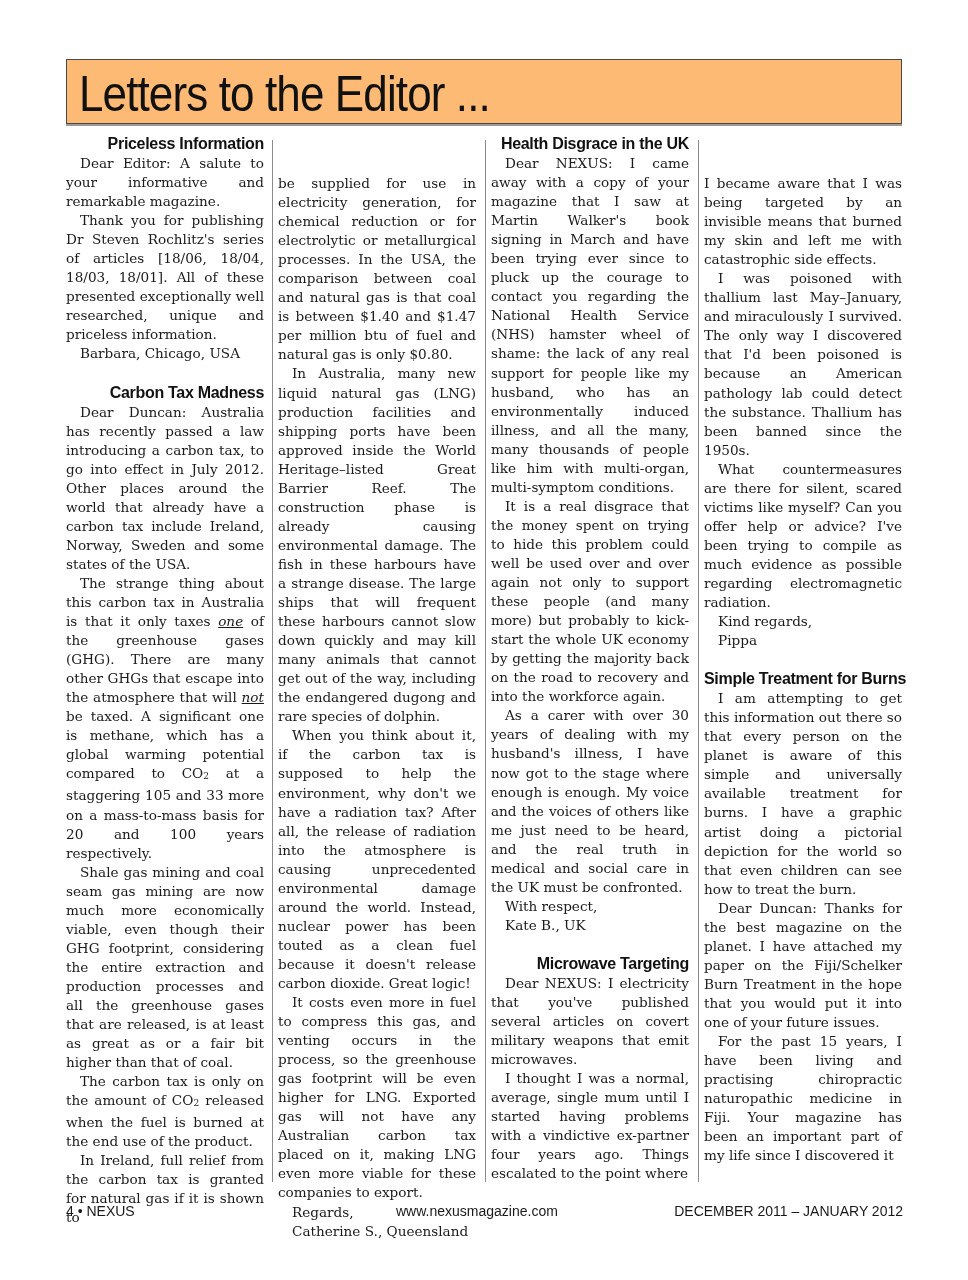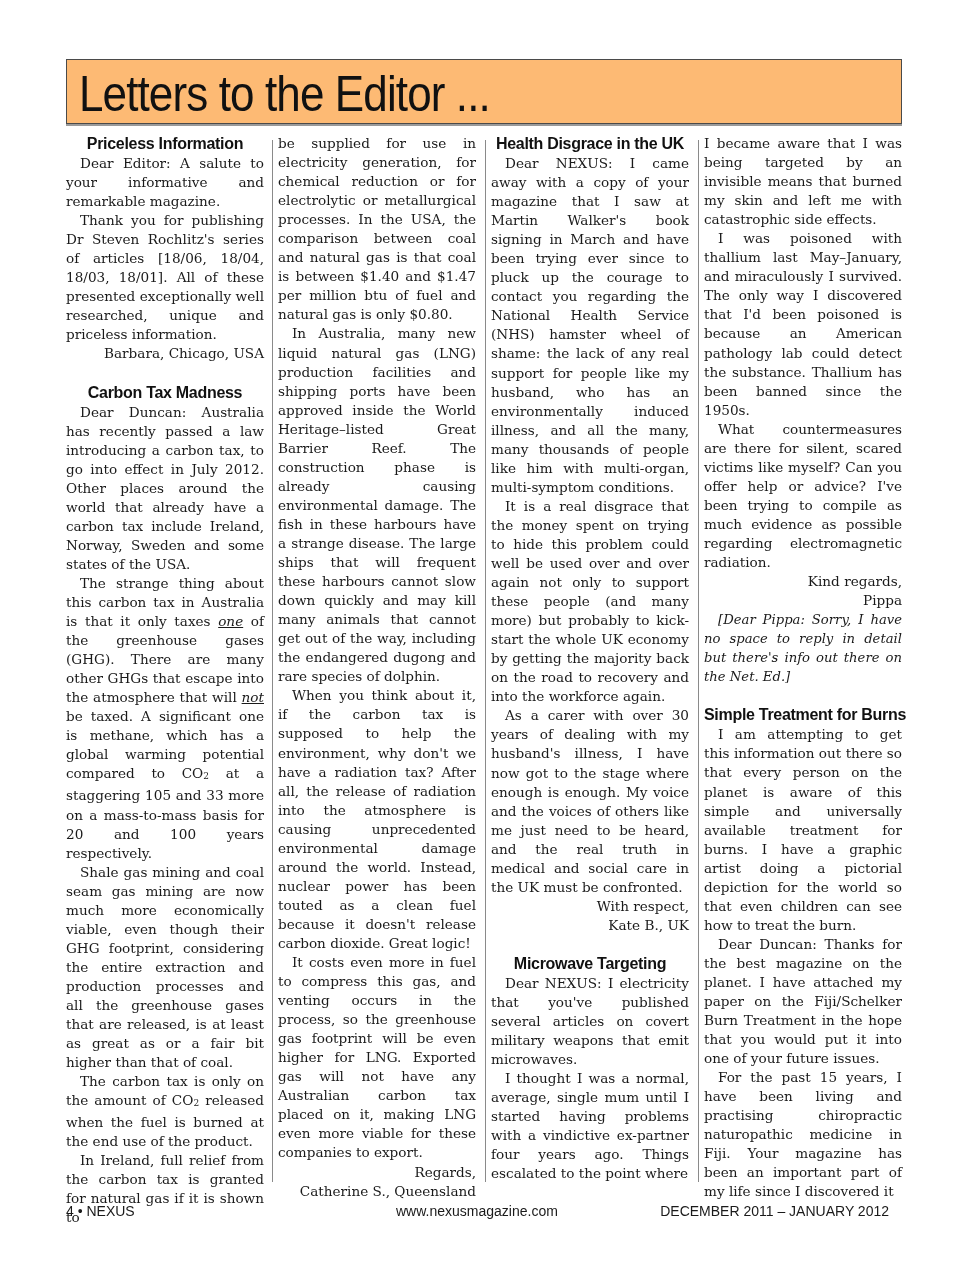--- a/index.html
+++ b/index.html
@@ -72,53 +72,53 @@
     .rule.r1 { left: 206px; }
     .rule.r2 { left: 419px; }
     .rule.r3 { left: 632px; }
     .head {
       font-family: "Liberation Sans", "DejaVu Sans", sans-serif;
       font-weight: bold;
       font-size: 16px;
       line-height: 20px;
       margin: 0;
       color: #111;
-      text-align: center;
+      text-align: right;
       white-space: nowrap;
       letter-spacing: -0.3px;
     }
     .gap { height: 19px; }
     p {
       margin: 0;
       text-indent: 14px;
     }
-    p.cont { text-indent: 0; }
+    p.cont { text-indent: 0; margin-top: 40px; }
     p.sig {
-      text-align: right;
+      text-align: left;
     }
     p.editor {
       font-style: italic;
       font-size: 13.2px;
     }
     em { font-style: italic; text-decoration: underline; }
     sub { font-size: 9px; vertical-align: -1px; }
     .footer {
       position: absolute;
       top: 1203px;
       left: 66px;
       width: 837px;
       height: 20px;
       font-family: "Liberation Sans", "DejaVu Sans", sans-serif;
       font-size: 14px;
       color: #1a1a1a;
       text-decoration: underline;
     }
     .footer .left { position: absolute; left: 0; top: 0; }
     .footer .center { position: absolute; left: 330px; top: 0; }
-    .footer .right { position: absolute; right: 14px; top: 0; text-align: right; }
+    .footer .right { position: absolute; right: 0; top: 0; text-align: right; }
   </style>
 </head>
 <body>
 
 <div class="title-box">
   <h1>Letters to the Editor ...</h1>
 </div>
 
 <div class="columns">
   <div class="rule r1"></div>
@@ -160,21 +160,20 @@
     <p>Dear NEXUS:  I electricity that you've published several articles on covert military weapons that emit microwaves.</p>
     <p>I thought I was a normal, average, single mum until I started having problems with a vindictive ex-partner four years ago.  Things escalated to the point where</p>
   </div>
 
   <div class="col c4">
     <p class="cont">I became aware that I was being targeted by an invisible means that burned my skin and left me with catastrophic side effects.</p>
     <p>I was poisoned with thallium last May–January, and miraculously I survived.  The only way I discovered that I'd been poisoned is because an American pathology lab could detect the substance. Thallium has been banned since the 1950s.</p>
     <p>What countermeasures are there for silent, scared victims like myself?  Can you offer help or advice?  I've been trying to compile as much evidence as possible regarding electromagnetic radiation.</p>
     <p class="sig">Kind regards,</p>
     <p class="sig">Pippa</p>
-    <p class="editor">[Dear Pippa:  Sorry, I have no space to reply in detail but there's info out there on the Net.  Ed.]</p>
     <div class="gap"></div>
     <div class="head">Simple Treatment for Burns</div>
     <p>I am attempting to get this information out there so that every person on the planet is aware of this simple and universally available treatment for burns.  I have a graphic artist doing a pictorial depiction for the world so that even children can see how to treat the burn.</p>
     <p>Dear Duncan:  Thanks for the best magazine on the planet.  I have attached my paper on the Fiji/Schelker Burn Treatment in the hope that you would put it into one of your future issues.</p>
     <p>For the past 15 years, I have been living and practising chiropractic naturopathic medicine in Fiji.  Your magazine has been an important part of my life since I discovered it</p>
   </div>
 </div>
 
 <div class="footer">
   <span class="left">4 • NEXUS</span>

